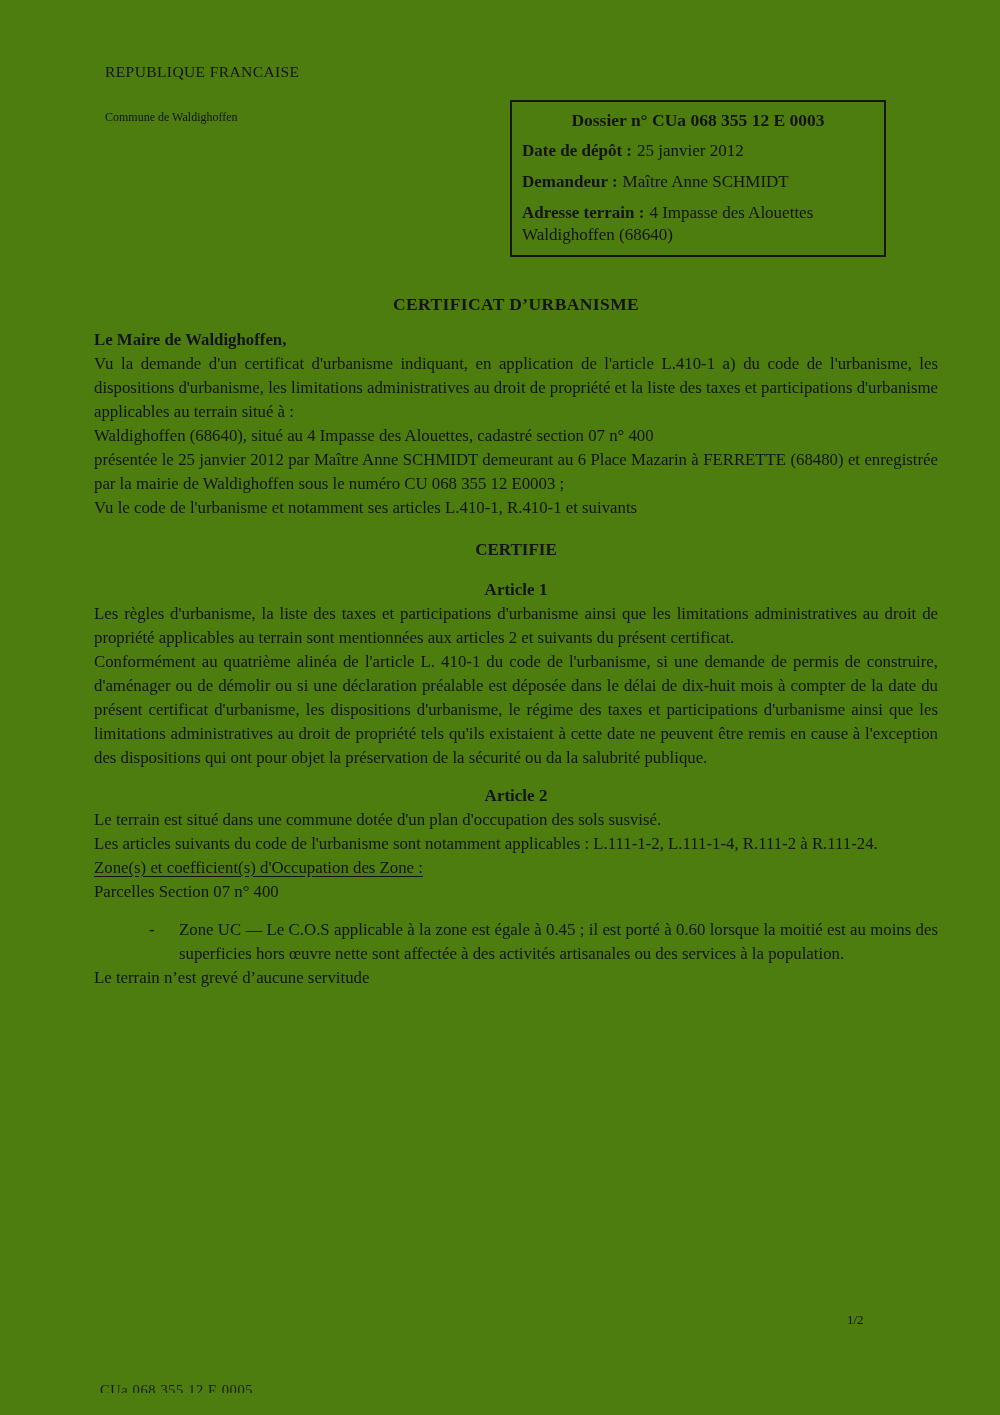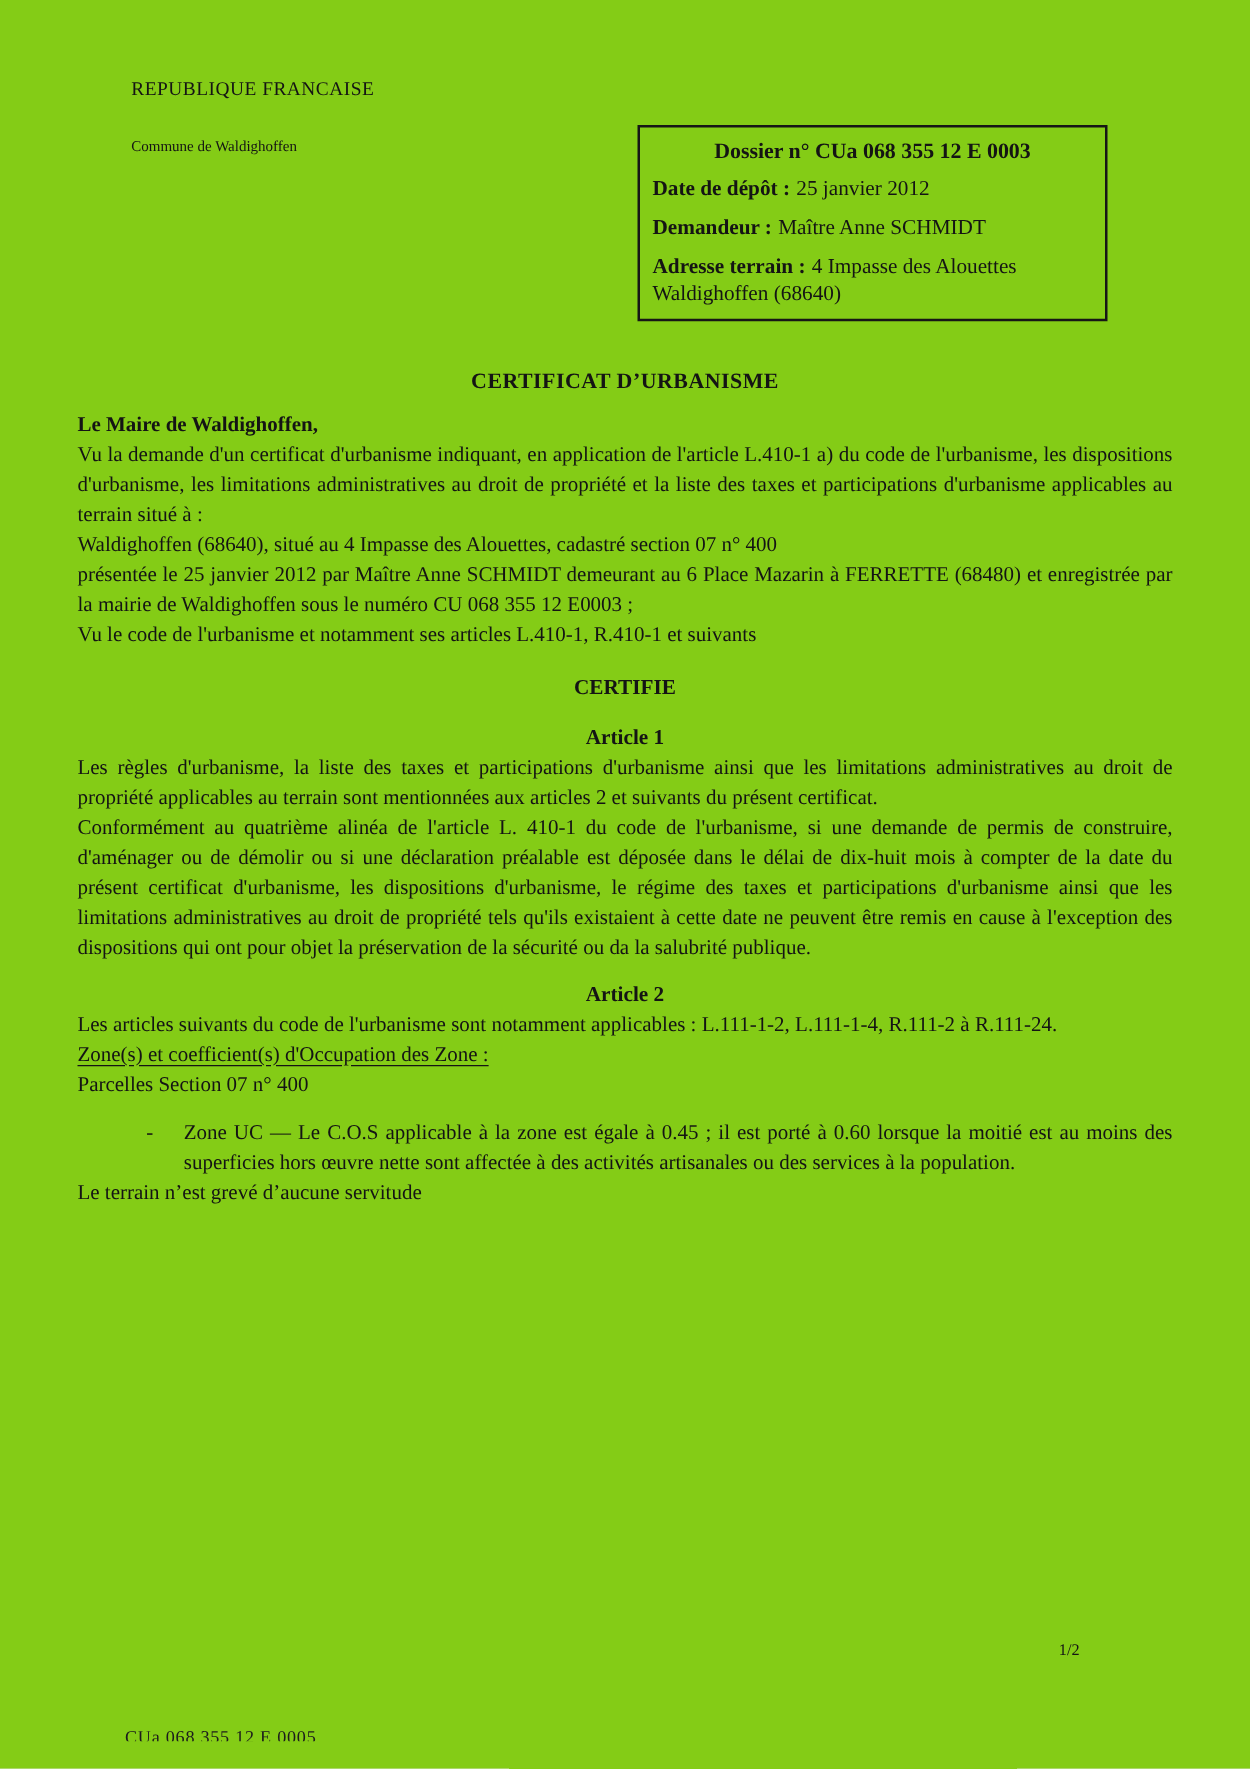--- a/index.html
+++ b/index.html
@@ -5,21 +5,21 @@
   html, body {
     margin: 0;
     padding: 0;
     background: #e8e8e8;
   }
   .page {
     position: relative;
     width: 1000px;
     height: 1415px;
     margin: 0 auto;
-    background: #84cc16;
+    background: #4d7c0f;
     color: #141414;
     font-family: "Liberation Serif", "DejaVu Serif", serif;
     font-size: 16.8px;
     line-height: 24px;
     overflow: hidden;
   }
   
   .hdr-left {
     position: absolute;
     left: 105px;
@@ -56,21 +56,21 @@
   .dossier-row {
     margin-top: 9px;
   }
   .dossier-row .lbl {
     font-weight: bold;
     margin-right: 5px;
   }
   
   .content {
     position: relative;
-    padding: 292px 62px 0 62px;
+    padding: 292px 62px 0 94px;
   }
   .doc-title {
     text-align: center;
     font-weight: bold;
     font-size: 17.5px;
     letter-spacing: 0.4px;
   }
   .doc-subtitle {
     text-align: center;
     margin-top: 12px;
@@ -171,20 +171,21 @@
     <p class="para mt8">présentée le 25 janvier 2012 par Maître Anne SCHMIDT demeurant au 6 Place Mazarin à FERRETTE (68480) et enregistrée par la mairie de Waldighoffen sous le numéro CU 068 355 12 E0003 ;</p>
     <p class="para mt0">Vu le code de l'urbanisme et notamment ses articles L.410-1, R.410-1 et suivants</p>
 
     <p class="heading-center certifie">CERTIFIE</p>
 
     <p class="heading-center article1-h">Article 1</p>
     <p class="para pA">Les règles d'urbanisme, la liste des taxes et participations d'urbanisme ainsi que les limitations administratives au droit de propriété applicables au terrain sont mentionnées aux articles 2 et suivants du présent certificat.</p>
     <p class="para pB">Conformément au quatrième alinéa de l'article L. 410-1 du code de l'urbanisme, si une demande de permis de construire, d'aménager ou de démolir ou si une déclaration préalable est déposée dans le délai de dix-huit mois à compter de la date du présent certificat d'urbanisme, les dispositions d'urbanisme, le régime des taxes et participations d'urbanisme ainsi que les limitations administratives au droit de propriété tels qu'ils existaient à cette date ne peuvent être remis en cause à l'exception des dispositions qui ont pour objet la préservation de la sécurité ou da la salubrité publique.</p>
 
     <p class="heading-center article2-h">Article 2</p>
+    <p class="para pC">Le terrain est situé dans une commune dotée d'un plan d'occupation des sols susvisé.</p>
     <p class="para mt0">Les articles suivants du code de l'urbanisme sont notamment applicables : L.111-1-2, L.111-1-4, R.111-2 à R.111-24.</p>
 
     <p class="para zone-heading">Zone(s) et coefficient(s) d'Occupation des Zone :</p>
     <p class="para parcelles">Parcelles Section 07 n° 400</p>
 
     <div class="bullet">
       <span class="bullet-dash">-</span>
       <div class="bullet-text">Zone UC —  Le C.O.S applicable à la zone est égale à 0.45 ; il est porté à 0.60 lorsque la moitié est au moins des superficies hors œuvre nette sont affectée à des activités artisanales ou des services à la population.</div>
     </div>
 

